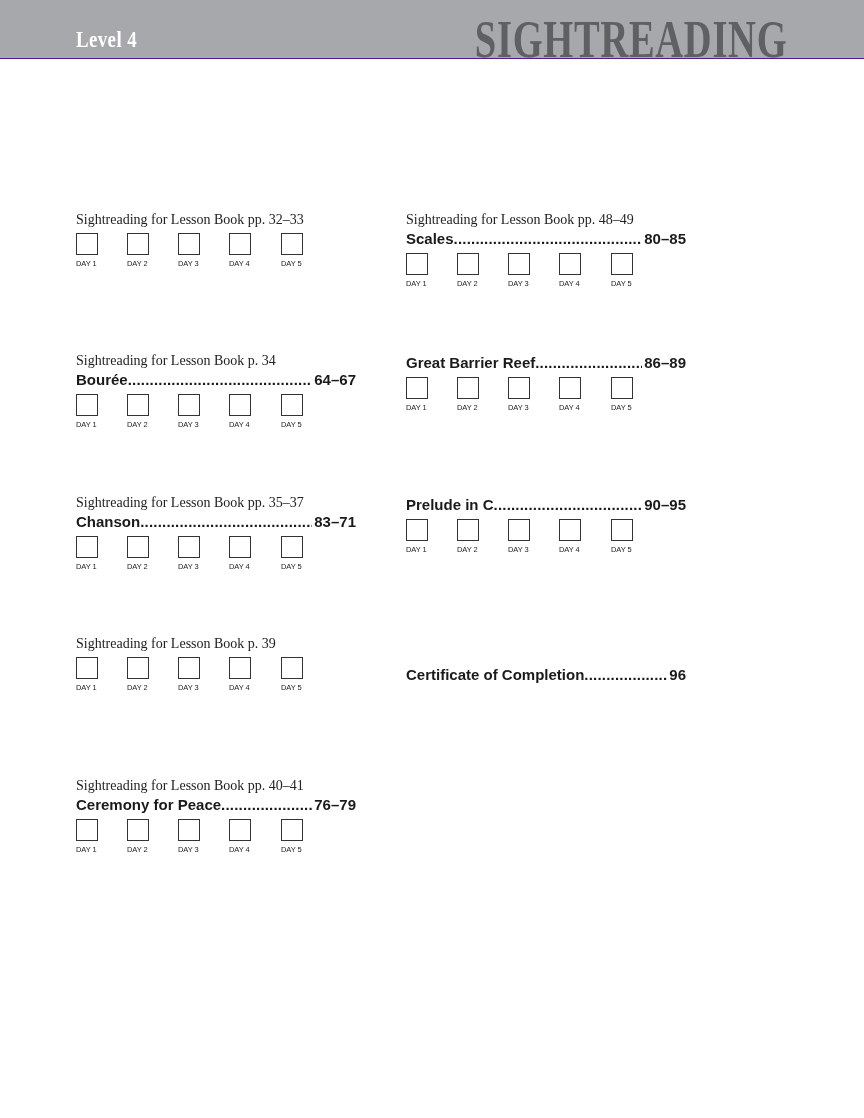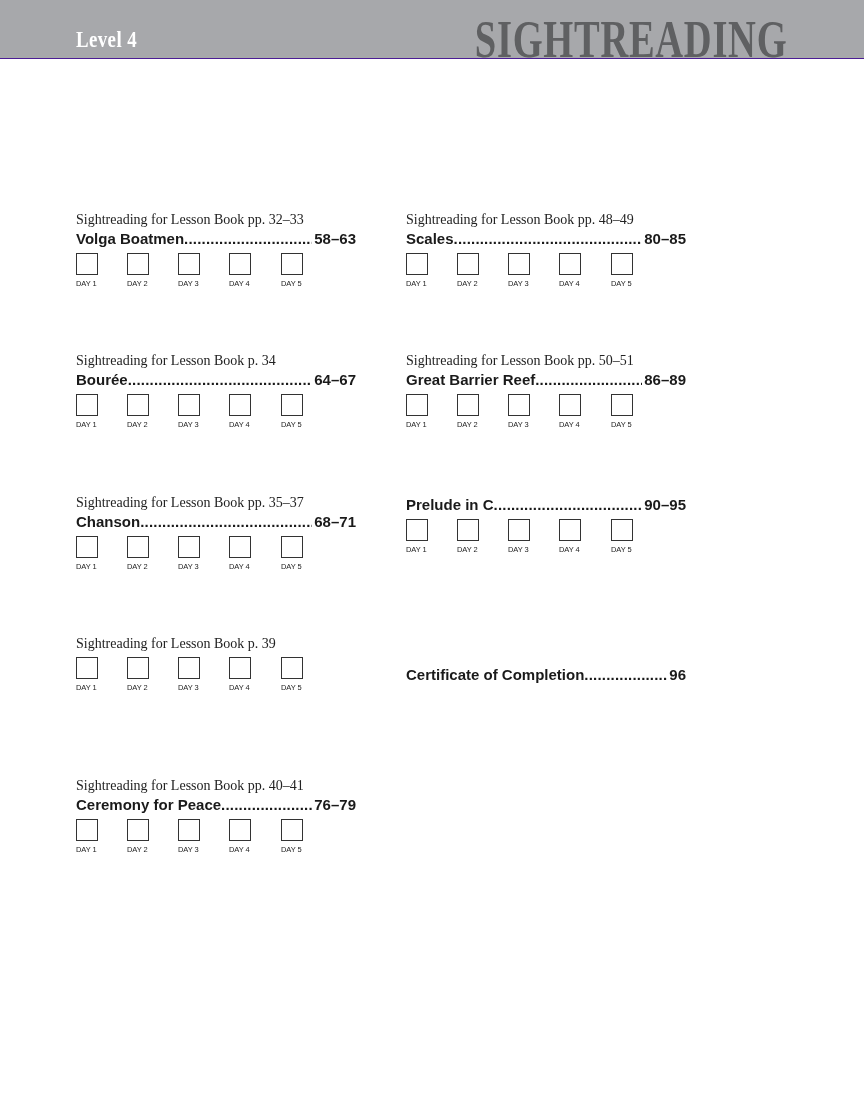--- a/index.html
+++ b/index.html
@@ -46,25 +46,20 @@
 <body>
 
 <div class="header">
   <div class="level">Level 4</div>
   <div class="title">SIGHTREADING</div>
 </div>
 
 <div id="entries">
     <div class="entry" style="left: 76px; top: 211px;">
       <div class="subtitle">Sightreading for Lesson Book pp. 32–33</div>
-      <div class="line">
-        <span class="name">Volga Boatmen</span>
-        <span class="dots"></span>
-        <span class="pages">58–63</span>
-      </div>
       <div class="days">
         <div class="day" style="left:0px">
           <div class="box"></div>
           <div class="daylabel">DAY 1</div>
         </div>
         <div class="day" style="left:51px">
           <div class="box"></div>
           <div class="daylabel">DAY 2</div>
         </div>
         <div class="day" style="left:102px">
@@ -109,21 +104,21 @@
           <div class="box"></div>
           <div class="daylabel">DAY 5</div>
         </div>
       </div>
     </div>
     <div class="entry" style="left: 76px; top: 494px;">
       <div class="subtitle">Sightreading for Lesson Book pp. 35–37</div>
       <div class="line">
         <span class="name">Chanson</span>
         <span class="dots"></span>
-        <span class="pages">68–71</span>
+        <span class="pages">83–71</span>
       </div>
       <div class="days">
         <div class="day" style="left:0px">
           <div class="box"></div>
           <div class="daylabel">DAY 1</div>
         </div>
         <div class="day" style="left:51px">
           <div class="box"></div>
           <div class="daylabel">DAY 2</div>
         </div>
@@ -220,21 +215,20 @@
           <div class="box"></div>
           <div class="daylabel">DAY 4</div>
         </div>
         <div class="day" style="left:205px">
           <div class="box"></div>
           <div class="daylabel">DAY 5</div>
         </div>
       </div>
     </div>
     <div class="entry" style="left: 406px; top: 352px;">
-      <div class="subtitle">Sightreading for Lesson Book pp. 50–51</div>
       <div class="line">
         <span class="name">Great Barrier Reef</span>
         <span class="dots"></span>
         <span class="pages">86–89</span>
       </div>
       <div class="days">
         <div class="day" style="left:0px">
           <div class="box"></div>
           <div class="daylabel">DAY 1</div>
         </div>

